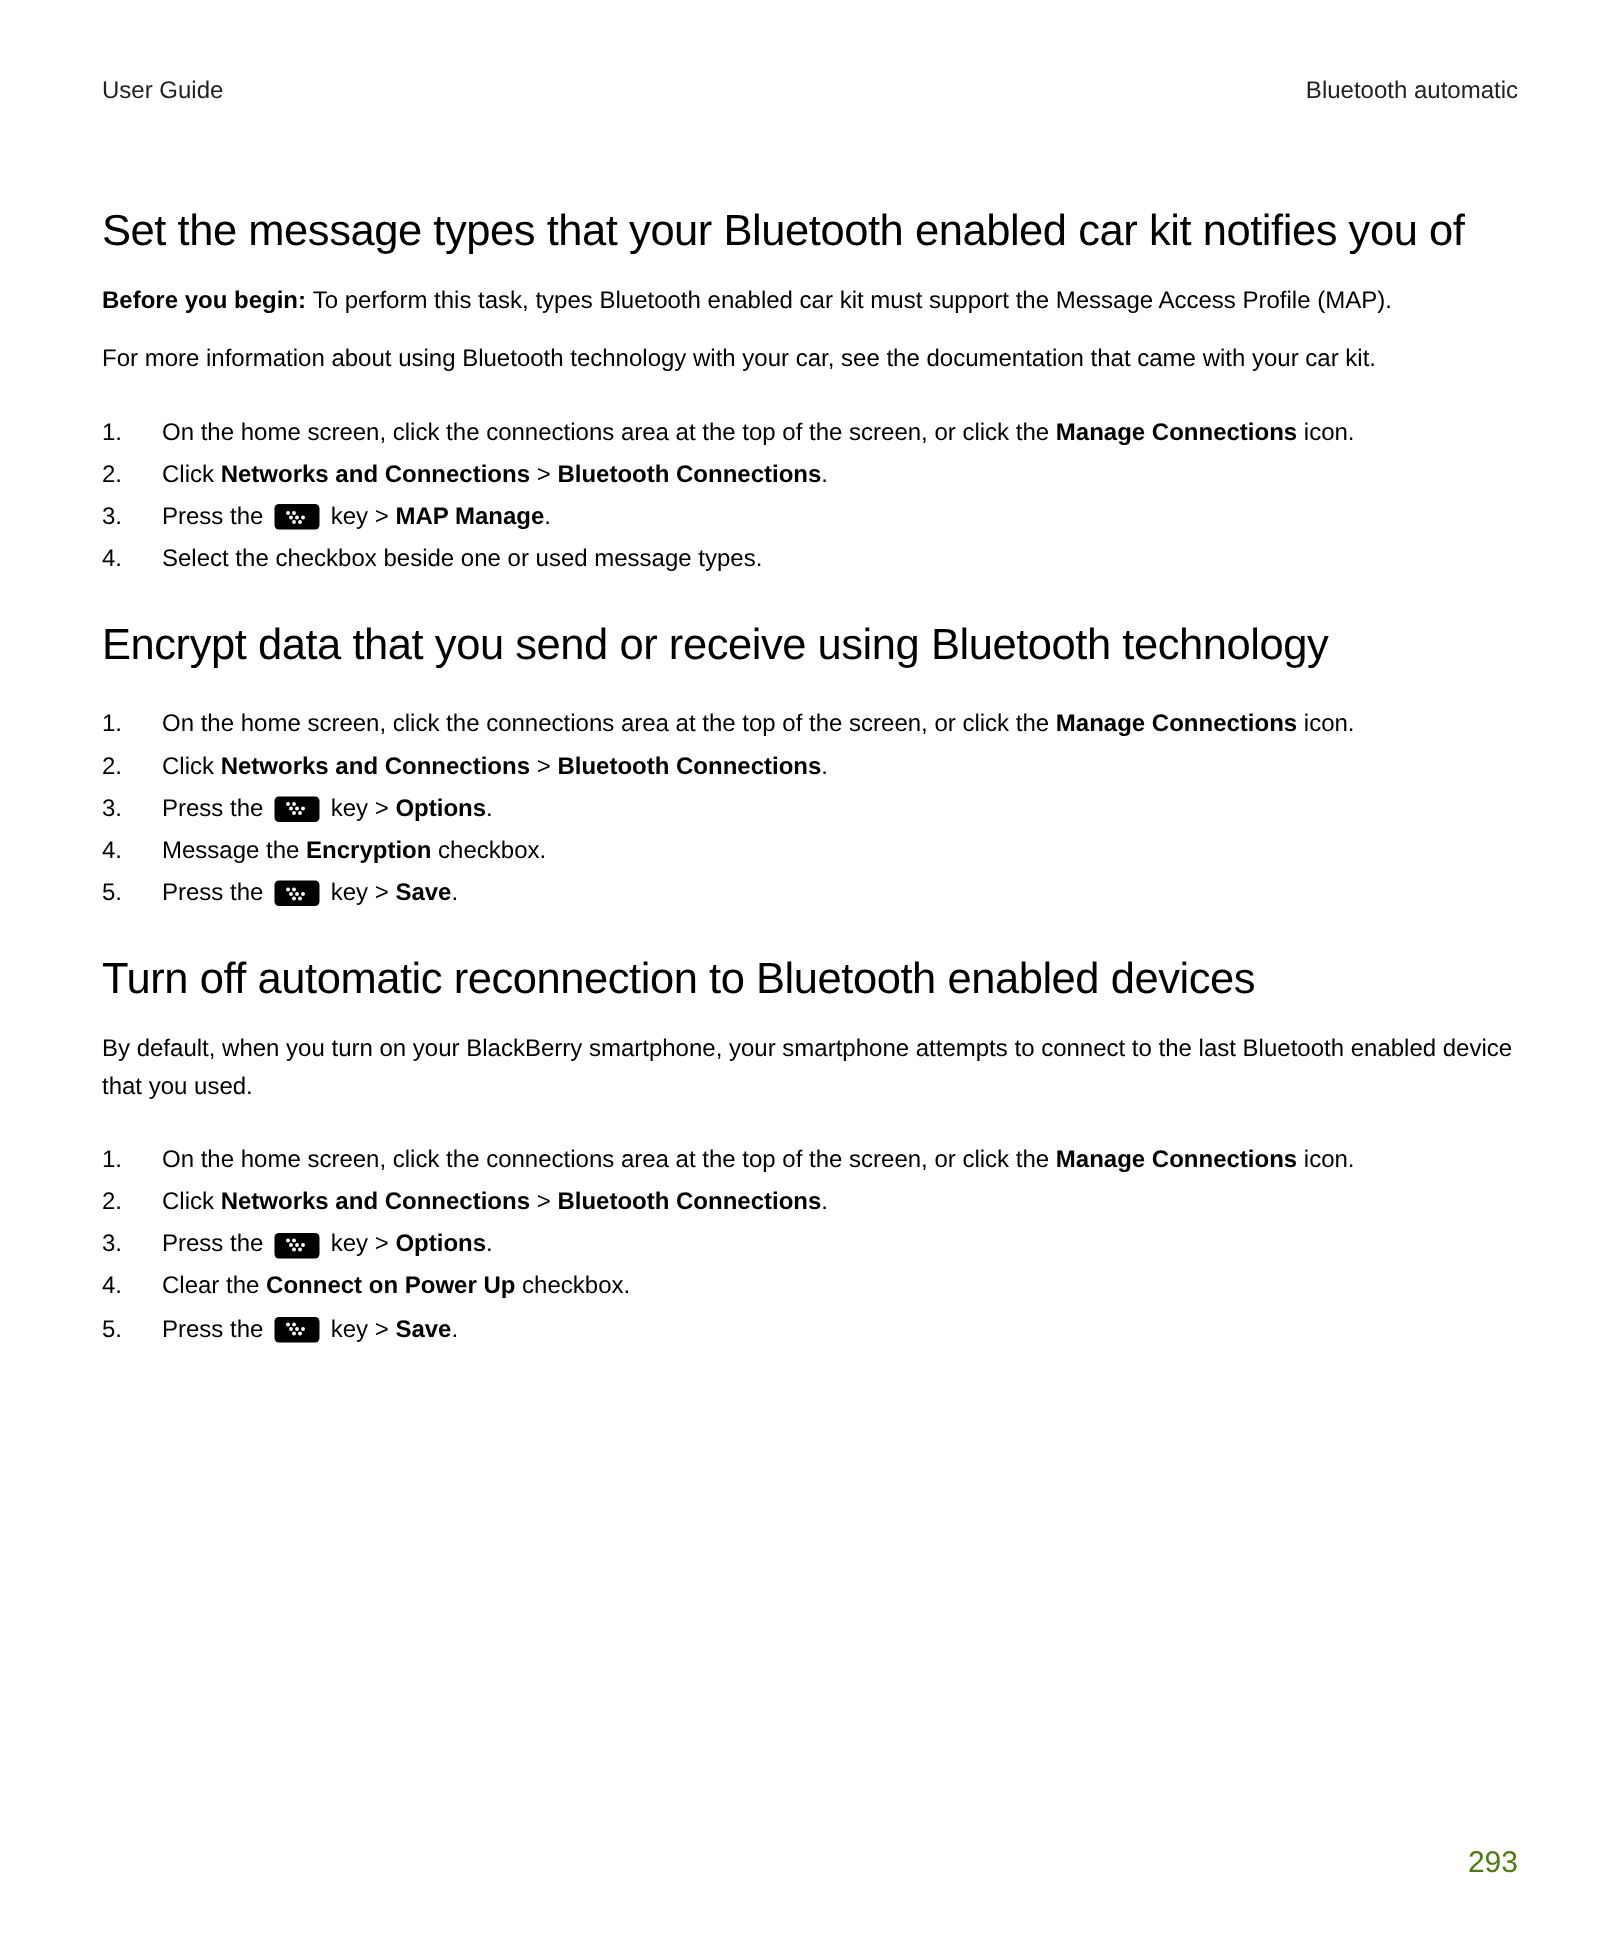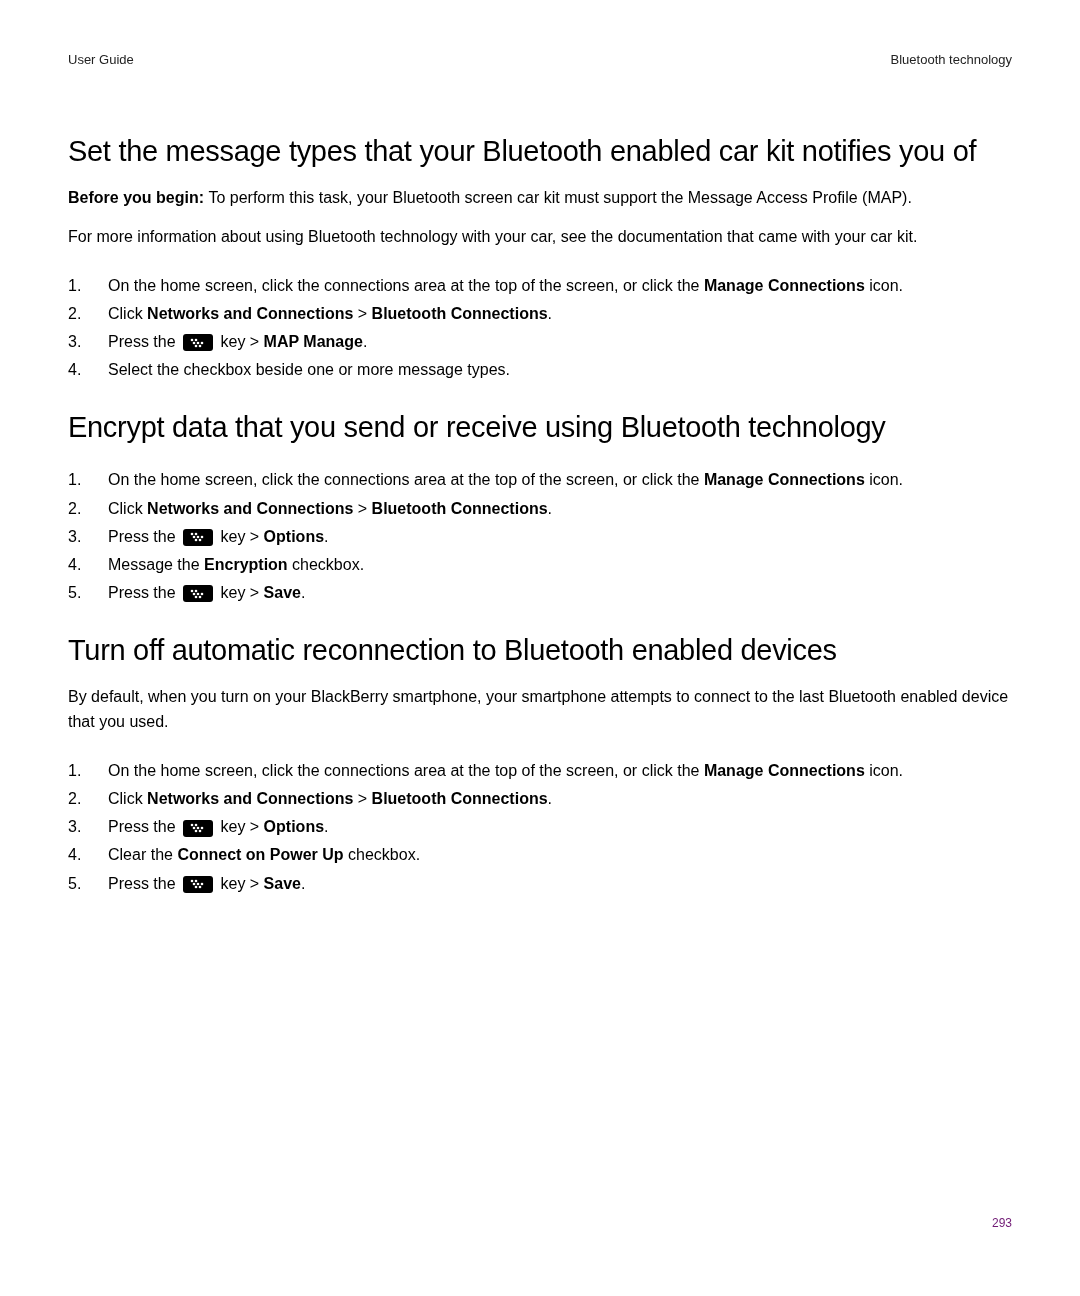--- a/index.html
+++ b/index.html
@@ -12,21 +12,21 @@
       background: #fff;
       color: #000;
       width: 1080px;
       height: 1296px;
       position: relative;
       padding: 52px 68px 40px 68px;
     }
     .header-row {
       display: flex;
       justify-content: space-between;
-      font-size: 13px;
+      font-size: 16px;
       color: #222;
       margin-bottom: 68px;
     }
     h2 {
       font-size: 29px;
       font-weight: 400;
       color: #000;
       margin-bottom: 18px;
       margin-top: 28px;
       letter-spacing: -0.3px;
@@ -75,51 +75,51 @@
       margin: 0 3px;
     }
     .bb-key svg {
       position: absolute;
       top: 50%;
       left: 50%;
       transform: translate(-50%, -50%);
     }
     .page-number {
       position: absolute;
-      bottom: 66px;
+      bottom: 42px;
       right: 68px;
-      font-size: 12px;
-      color: #701a75;
+      font-size: 20px;
+      color: #4d7c0f;
     }
   </style>
 </head>
 <body>
 
 <div class="header-row">
   <span>User Guide</span>
-  <span>Bluetooth technology</span>
+  <span>Bluetooth automatic</span>
 </div>
 
 <div id="content">
     <h2>Set the message types that your Bluetooth enabled car kit notifies you of</h2>
-    <p class="para"><span class="bold">Before you begin: </span><span>To perform this task, your Bluetooth screen car kit must support the Message Access Profile (MAP).</span></p>
+    <p class="para"><span class="bold">Before you begin: </span><span>To perform this task, types Bluetooth enabled car kit must support the Message Access Profile (MAP).</span></p>
     <p class="para"><span>For more information about using Bluetooth technology with your car, see the documentation that came with your car kit.</span></p>
     <ol>
       <li><span>On the home screen, click the connections area at the top of the screen, or click the </span><span class="bold">Manage Connections</span><span> icon.</span></li>
       <li><span>Click </span><span class="bold">Networks and Connections</span><span> &gt; </span><span class="bold">Bluetooth Connections</span><span>.</span></li>
       <li><span>Press the </span><span class="bb-key"><svg width="16" height="10" viewBox="0 0 16 10">
             <circle cx="2" cy="2" r="1.3" fill="#fff"></circle>
             <circle cx="6" cy="2" r="1.3" fill="#fff"></circle>
             <circle cx="4" cy="5" r="1.3" fill="#fff"></circle>
             <circle cx="8" cy="5" r="1.3" fill="#fff"></circle>
             <circle cx="12" cy="5" r="1.3" fill="#fff"></circle>
             <circle cx="6" cy="8" r="1.3" fill="#fff"></circle>
             <circle cx="10" cy="8" r="1.3" fill="#fff"></circle>
           </svg></span><span> key &gt; </span><span class="bold">MAP Manage</span><span>.</span></li>
-      <li><span>Select the checkbox beside one or more message types.</span></li>
+      <li><span>Select the checkbox beside one or used message types.</span></li>
     </ol>
     <h2>Encrypt data that you send or receive using Bluetooth technology</h2>
     <ol>
       <li><span>On the home screen, click the connections area at the top of the screen, or click the </span><span class="bold">Manage Connections</span><span> icon.</span></li>
       <li><span>Click </span><span class="bold">Networks and Connections</span><span> &gt; </span><span class="bold">Bluetooth Connections</span><span>.</span></li>
       <li><span>Press the </span><span class="bb-key"><svg width="16" height="10" viewBox="0 0 16 10">
             <circle cx="2" cy="2" r="1.3" fill="#fff"></circle>
             <circle cx="6" cy="2" r="1.3" fill="#fff"></circle>
             <circle cx="4" cy="5" r="1.3" fill="#fff"></circle>
             <circle cx="8" cy="5" r="1.3" fill="#fff"></circle>

